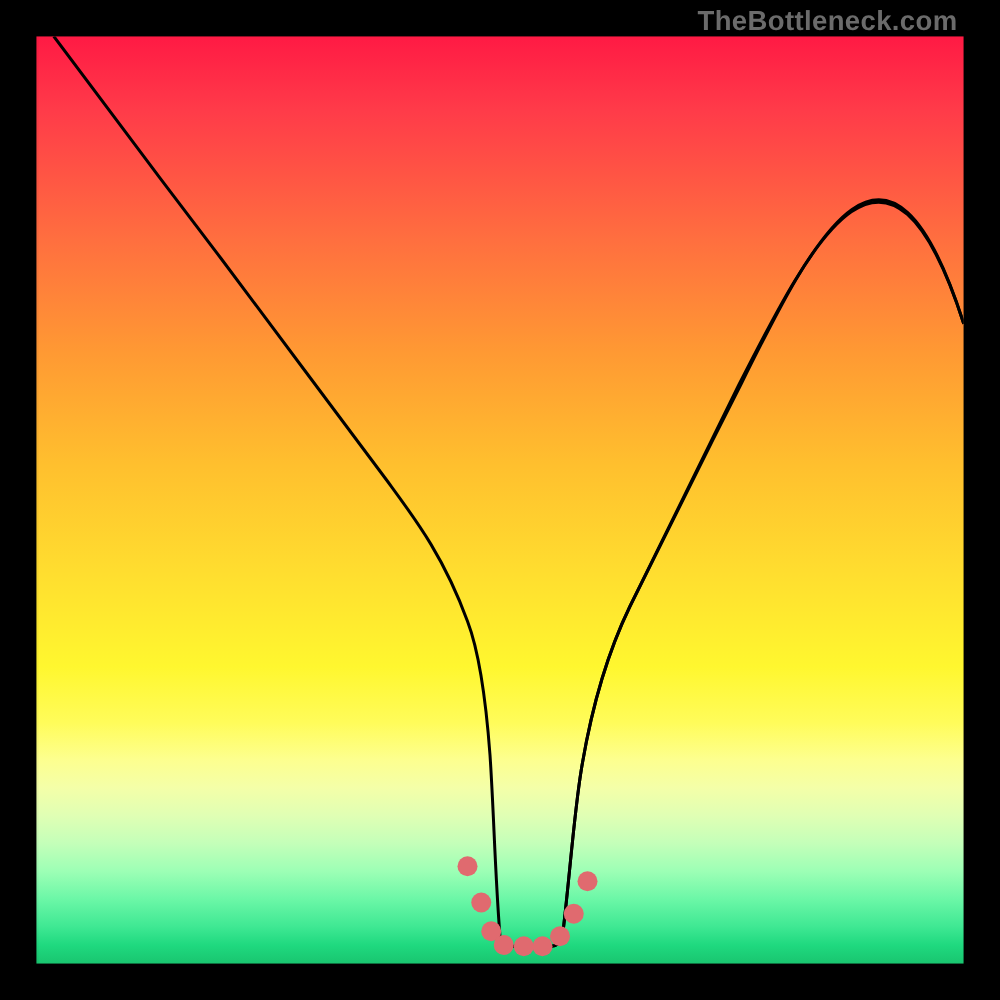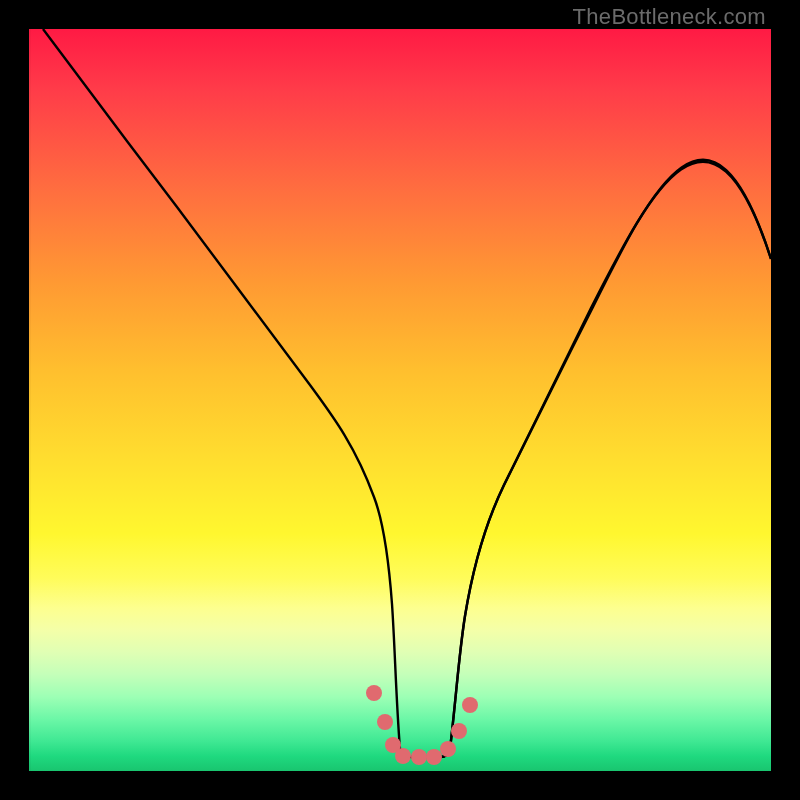--- a/index.html
+++ b/index.html
@@ -67,21 +67,21 @@
     left: 0;
     top: 0;
   }
   .watermark {
     position: absolute;
     top: 4px;
     right: 34px;
     color: #6b6b6b;
     font-size: 22px;
     letter-spacing: 0.3px;
-    font-weight: 400;
+    font-weight: 700;
   }
 </style>
 </head>
 <body>
 
 <div class="frame">
   <div class="plot-area">
     <div class="gradient-bg"></div>
     <div class="tiny-edge-left"></div>
 

